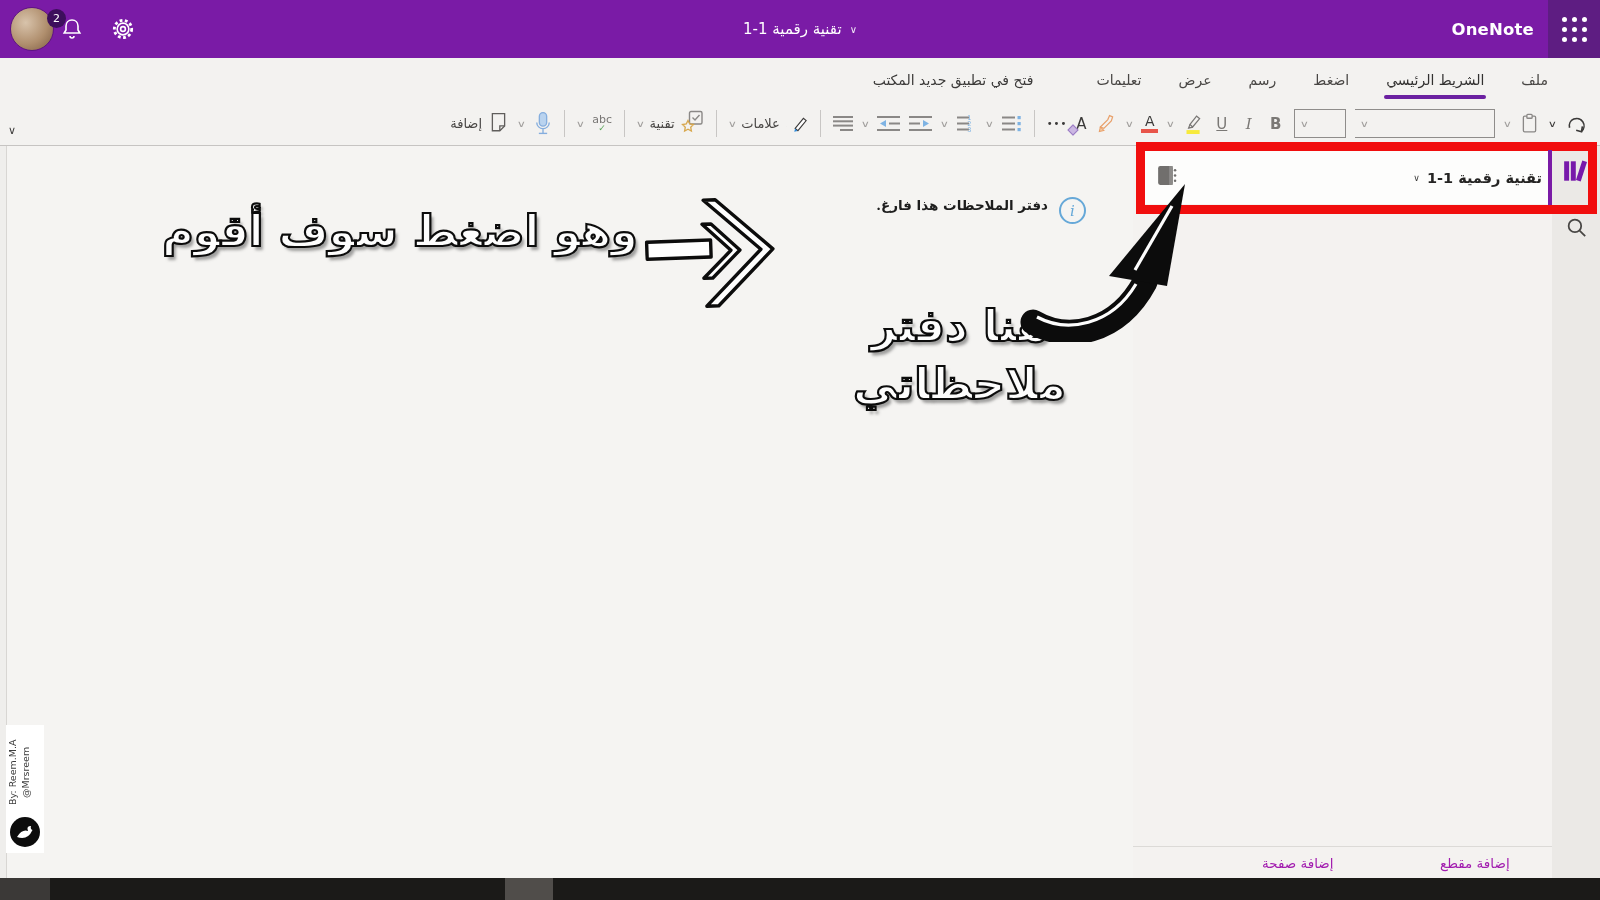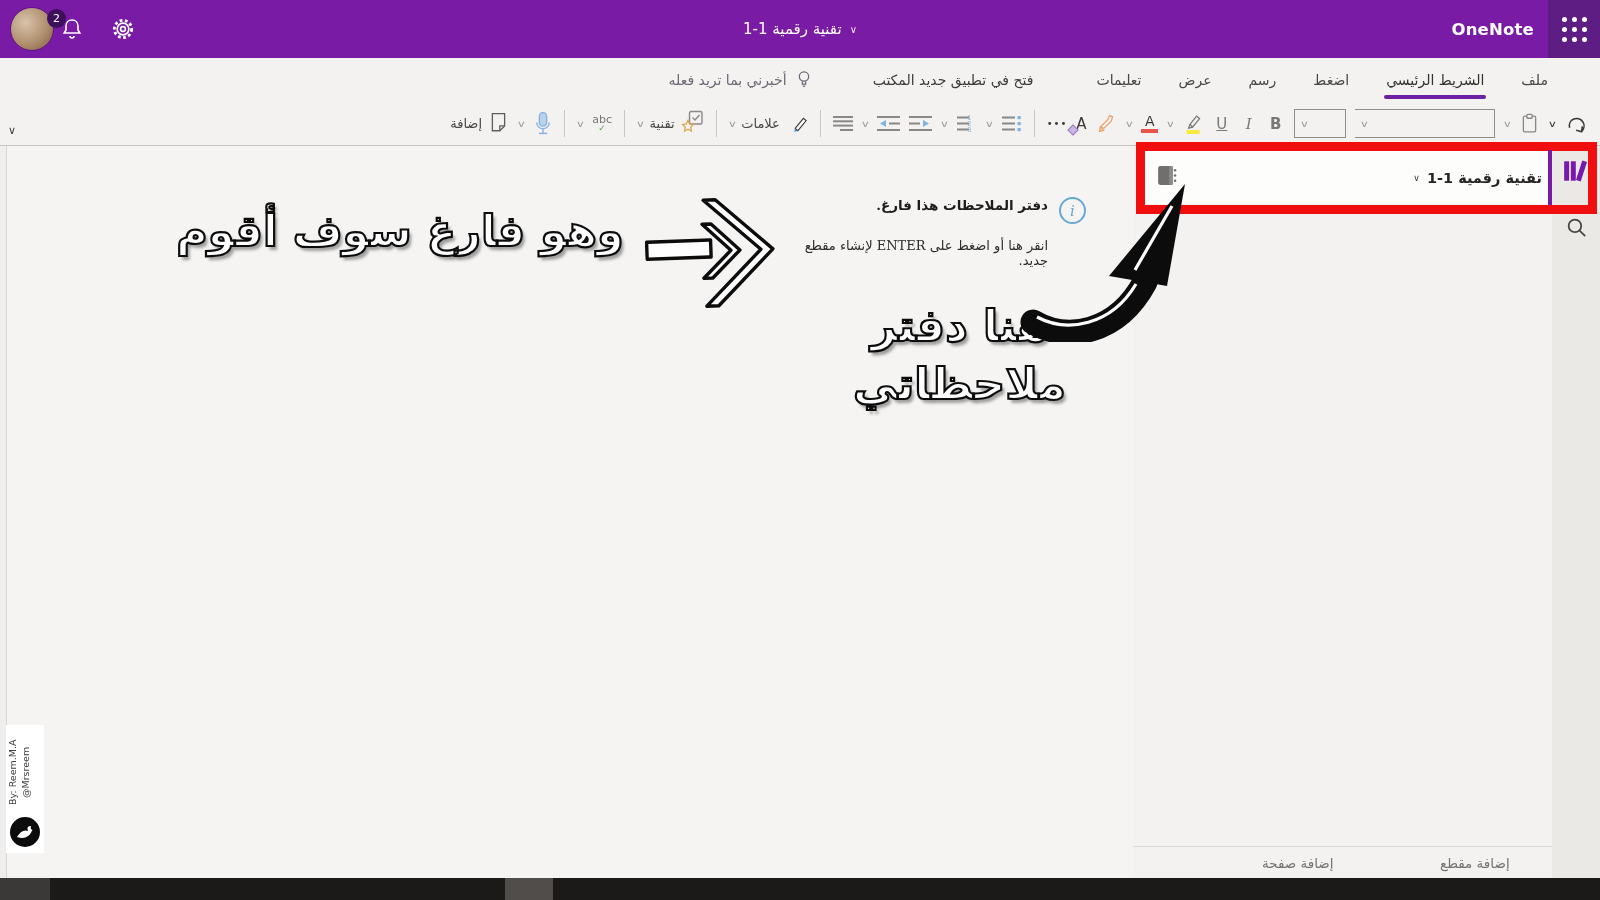--- a/index.html
+++ b/index.html
@@ -96,21 +96,21 @@
     padding:0 10px; z-index:26; }
   .nb-title { display:flex; direction:rtl; align-items:center; gap:7px; font-size:14.5px;
     color:#252423; font-weight:bold; }
   .nb-title .chev { font-size:9px; font-weight:normal; color:#3b3a39; }
   .purple-div { left:1548px; top:150px; width:4px; height:55px; background:#7a1ba6; z-index:27; }
   .rail-books { left:1562px; top:158px; z-index:27; }
   .rail-search { left:1565px; top:216px; }
   .red-rect { left:1136px; top:142px; width:461px; height:72px; border:9px solid #f10e0e;
     z-index:25; }
   .sb-footer { left:1133px; top:846px; width:419px; height:32px; border-top:1px solid #dcdad7; }
-  .sb-link { font-size:13.5px; color:#737373; top:855px; cursor:pointer; }
+  .sb-link { font-size:13.5px; color:#a21caf; top:855px; cursor:pointer; }
 
   
   .wm-box { left:6px; top:725px; width:38px; height:128px; background:#fff; z-index:8; }
   .wm-text { position:absolute; left:0; top:4px; width:38px; height:86px;
     writing-mode:vertical-rl; transform:rotate(180deg); font-size:9.5px; color:#3c3c3c;
     line-height:13px; text-align:center; }
   .wm-logo { position:absolute; left:4px; top:92px; }
 
   
   .bottom-bar { left:0; top:878px; width:1600px; height:22px; background:#1b1a18; z-index:9; }
@@ -178,27 +178,20 @@
         </div>
       <div class="tab">
           <span>عرض</span>
         </div>
       <div class="tab">
           <span>تعليمات</span>
         </div>
       <div class="tab open-desktop">
           <span>فتح في تطبيق جديد المكتب</span>
         </div>
-      <div class="tab tellme">
-        <span><svg width="20" height="22" viewBox="0 0 24 26">
-              <circle cx="12" cy="10" r="5.6" fill="none" stroke="#6d6675" stroke-width="1.5"></circle>
-              <path d="M10 16 v3 h4 v-3 M10.5 21.5 h3" stroke="#6d6675" fill="none" stroke-width="1.5"></path>
-            </svg></span>
-        <span>أخبرني بما تريد فعله</span>
-      </div>
     </div>
     <div class="abs share-btn">
       <span>مشاركة</span>
       <span><svg width="17" height="17" viewBox="0 0 24 24">
             <path d="M9 9 H4 v11 h12 v-6" fill="none" stroke="#fff" stroke-width="1.7"></path>
             <path d="M13 4 h7 v7 M20 4 l-9 9" fill="none" stroke="#fff" stroke-width="1.7"></path>
           </svg></span>
     </div>
   </div>
 
@@ -358,26 +351,25 @@
   </div>
   <div class="abs collapse-chev">∨</div>
 
   <div class="abs canvas"></div>
   <div class="abs v-split"></div>
 
   <div class="abs empty-msg">
     <div class="info-circle">i</div>
     <div class="empty-text">
       <div class="empty-title" dir="rtl">دفتر الملاحظات هذا فارغ.</div>
-      <div class="empty-hint" dir="rtl">انقر هنا أو اضغط على ENTER لإنشاء مقطع جديد.</div>
     </div>
   </div>
 
   <div class="abs outlined ann-1">
-    <div>وهو فارغ سوف أقوم</div>
+    <div>وهو اضغط سوف أقوم</div>
   </div>
 
   <svg class="abs arrow-svg" style="left:645px;top:196px;transform:rotate(-2deg);" width="132" height="114" viewBox="0 0 132 114">
     <g fill="#fefefe" stroke="#0c0c0c" stroke-width="3.4" stroke-linejoin="round">
       <rect x="2" y="44" width="64" height="17"></rect>
       <polygon points="60,4 72,4 128,55 72,110 60,110 116,55"></polygon>
       <polygon points="58,28 67,28 95,55 67,82 58,82 86,55"></polygon>
     </g>
   </svg>
 

